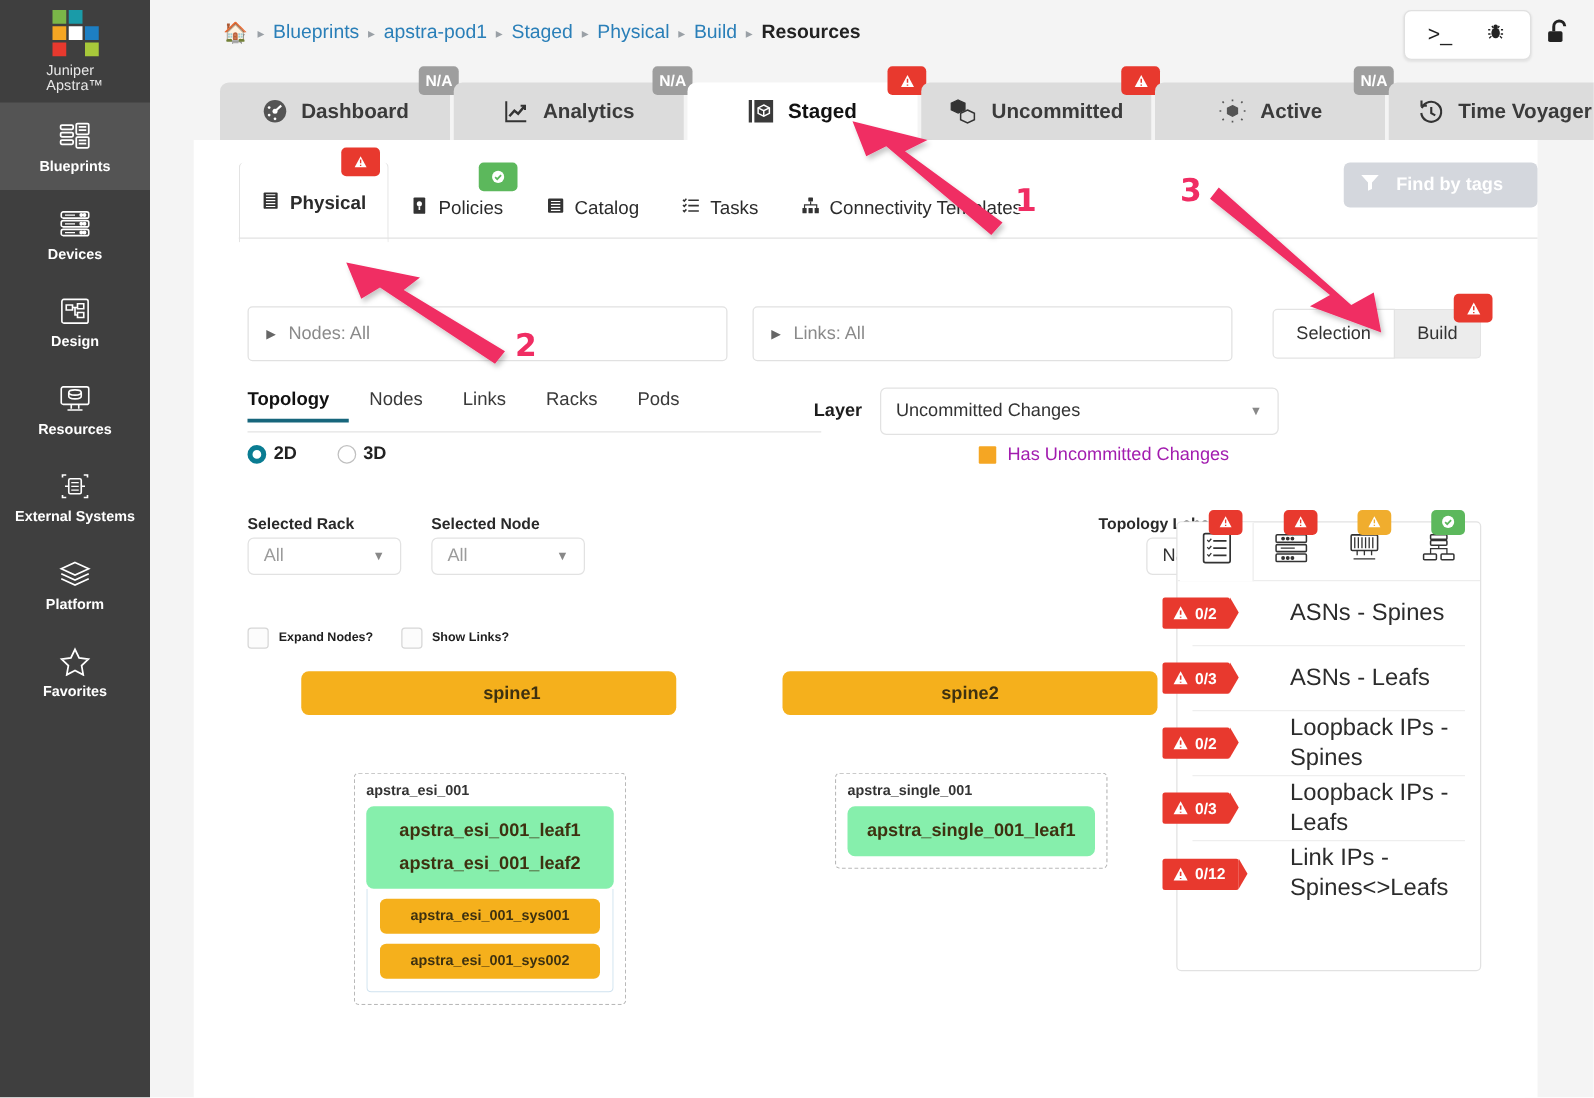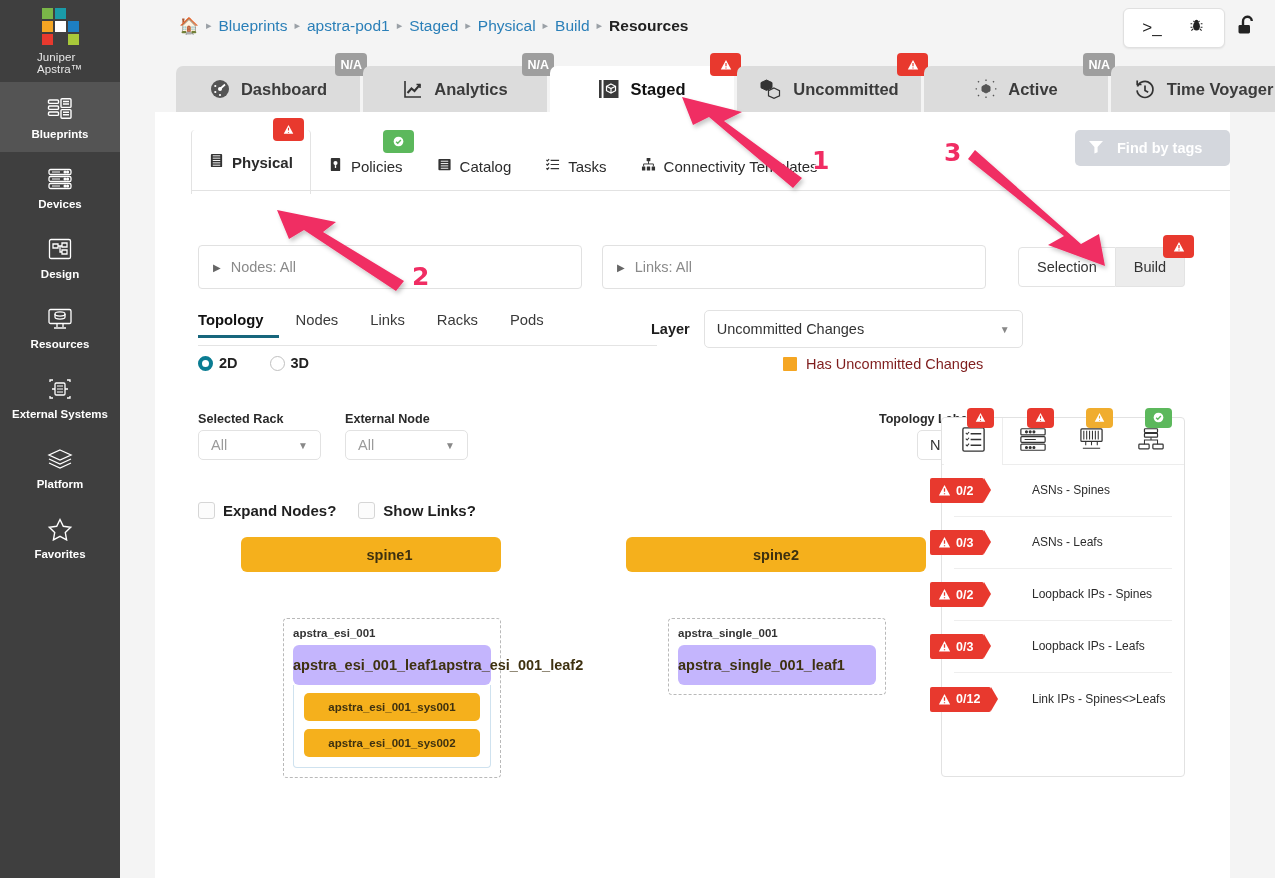--- a/index.html
+++ b/index.html
@@ -143,53 +143,53 @@
   
   #layer-wrap{ position:absolute; left:496px; top:198px; display:flex; align-items:center; gap:14px; }
   #layer-label{ font-size:14.5px; font-weight:bold; color:#1d1d1d; }
   .select{
     border:1px solid #e2e2e2; border-radius:5px; background:#fff; height:38px;
     display:flex; align-items:center; padding:0 12px; font-size:14.5px; color:#333;
     justify-content:space-between; cursor:pointer;
   }
   .select .caret{ color:#888; font-size:10px; margin-left:10px;}
   #layer-select{ width:319px; }
-  #legend{ position:absolute; left:628px; top:244px; display:flex; align-items:center; gap:9px; font-size:14.5px; color:#7f1d1d;}
+  #legend{ position:absolute; left:628px; top:244px; display:flex; align-items:center; gap:9px; font-size:14.5px; color:#a21caf;}
   .swatch{ width:14px; height:14px; background:#f5a623; display:inline-block; border-radius:1px; }
 
   
   .field-label{ position:absolute; font-size:12.6px; font-weight:bold; color:#2a2a2a; }
   #lbl-rack{ left:43px; top:300px; }
   #lbl-node{ left:190px; top:300px; }
   #lbl-toplabel{ right:259px; top:300px; }
   #sel-rack{ position:absolute; left:43px; top:318px; width:123px; height:30px; color:#9b9b9b;}
   #sel-node{ position:absolute; left:190px; top:318px; width:123px; height:30px; color:#9b9b9b;}
   #sel-toplabel{ position:absolute; right:190px; top:318px; width:123px; height:30px; color:#333;}
 
   .check-row{ position:absolute; left:43px; top:390px; display:flex; align-items:center; gap:22px; }
-  .check{ display:flex; align-items:center; gap:8px; font-size:15px; font-weight:bold; color:#1f1f1f; cursor:pointer;}
+  .check{ display:flex; align-items:center; gap:8px; font-size:10px; font-weight:bold; color:#1f1f1f; cursor:pointer;}
   .cb{ width:17px; height:17px; border:1px solid #d6d6d6; border-radius:3px; background:#fcfcfc; display:inline-block;}
 
   
   #topology{ position:absolute; left:43px; top:425px; right:300px; bottom:0; }
   .spine{
     position:absolute; height:35px; background:#f5b01c; border-radius:6px;
     display:flex; align-items:center; justify-content:center;
     font-size:14.5px; font-weight:bold; color:#3e3110; cursor:pointer;
   }
-  #spine1{ left:43px; top:0; width:260px;padding-left:37px; }
+  #spine1{ left:43px; top:0; width:300px;padding-left:37px; }
   #spine2{ left:428px; top:0; width:300px; }
 
   .rack{
     position:absolute; border:1px dashed #b9b9b9; border-radius:4px; background:#fff; padding:8px 9px 9px 9px;
   }
   .rack-title{ font-size:11.5px; font-weight:bold; color:#333; margin-bottom:6px; }
   .leafgroup{
-    background:#c4b5fd; border-radius:6px; padding:7px 0;
-    display:flex; flex-direction:row; align-items:center; gap:0;
+    background:#86efac; border-radius:6px; padding:7px 0;
+    display:flex; flex-direction:column; align-items:center; gap:0;
   }
   .leaf{ font-size:14.5px; font-weight:bold; color:#3e3110; padding:5px 0; cursor:pointer;}
   .sysbox{ border:1px solid #cfe2ef; border-top:none; border-radius:0 0 4px 4px; padding:8px 10px 10px 10px; display:flex; flex-direction:column; gap:8px;}
   .sys{
     background:#f5b01c; border-radius:5px; height:28px; display:flex; align-items:center; justify-content:center;
     font-size:11.5px; font-weight:bold; color:#3e3110; cursor:pointer;
   }
   #rack-esi{ left:85px; top:81px; width:218px; }
   #rack-single{ left:470px; top:81px; width:218px; }
 
@@ -207,21 +207,21 @@
   .bp-row:last-child{ border-bottom:none; }
   .bp-chip{
     position:absolute; left:-24px; height:25px; background:#e8392e; color:#fff;
     display:flex; align-items:center; gap:7px; padding:0 11px 0 26px;
     font-size:12.5px; font-weight:bold; border-radius:2px;
   }
   .bp-chip:after{
     content:""; position:absolute; right:-7px; top:0; border-top:12.5px solid transparent;
     border-bottom:12.5px solid transparent; border-left:7px solid #e8392e;
   }
-  .bp-name{ margin-left:78px; font-size:12px; color:#2c2c2c; line-height:1.25; }
+  .bp-name{ margin-left:78px; font-size:19px; color:#2c2c2c; line-height:1.25; }
 
   
   #annot{ position:absolute; inset:0; pointer-events:none; }
   .anum{
     position:absolute; font-family:"DejaVu Sans", sans-serif; font-weight:bold; font-size:25px;
     color:#f02d63; text-shadow:1px 1px 0 #fff, -1px -1px 0 #fff, 1px -1px 0 #fff, -1px 1px 0 #fff;
   }
 </style>
 </head>
 <body>
@@ -590,21 +590,21 @@
       <span class="swatch"></span>
       <span>Has Uncommitted Changes</span>
     </div>
 
     <div class="field-label" id="lbl-rack">Selected Rack</div>
     <div class="select" id="sel-rack">
       <span>All</span>
       <span class="caret">▼</span>
     </div>
 
-    <div class="field-label" id="lbl-node">External Node</div>
+    <div class="field-label" id="lbl-node">Selected Node</div>
     <div class="select" id="sel-node">
       <span>All</span>
       <span class="caret">▼</span>
     </div>
 
     <div class="field-label" id="lbl-toplabel">Topology Label</div>
     <div class="select" id="sel-toplabel">
       <span>Name</span>
       <span class="caret">▼</span>
     </div>

